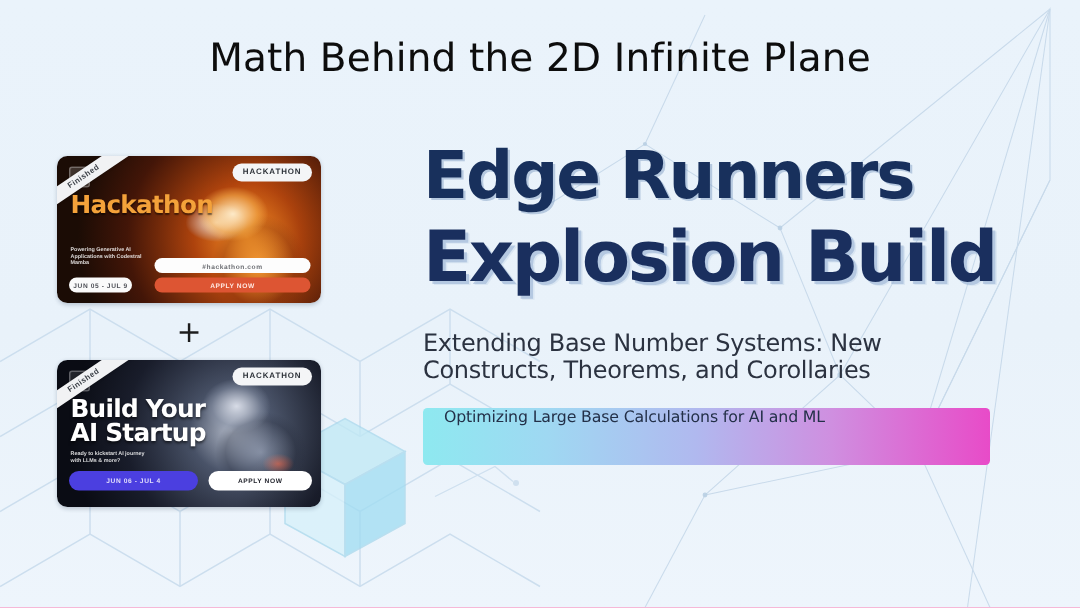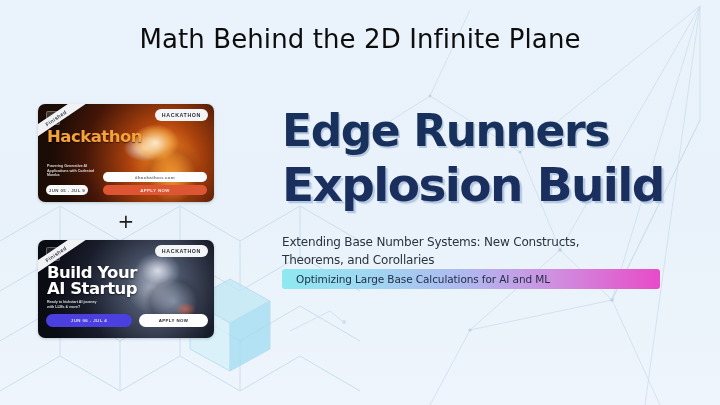--- a/index.html
+++ b/index.html
@@ -199,21 +199,21 @@
     justify-content: center;
     font-size: 20px;
     color: #1c1c1c;
     font-family: "DejaVu Sans", "Liberation Sans", sans-serif;
     line-height: 1;
   }
   
   .hero {
     position: absolute;
     left: 282px;
-    top: 107px;
+    top: 94px;
     width: 400px;
   }
   .hero-title {
     font-family: "DejaVu Sans", "Liberation Sans", sans-serif;
     font-weight: 700;
     font-size: 44px;
     line-height: 48px;
     color: #18305c;
     letter-spacing: -1.4px;
     text-shadow: 1.5px 1.5px 0 rgba(120,150,190,0.45);
@@ -224,32 +224,32 @@
     font-size: 47px;
     line-height: 52px;
     color: #1a2f5e;
     letter-spacing: -1.6px;
     margin-top: 4px;
     text-shadow: 2px 2px 0 rgba(150,175,210,0.55), 3px 3px 0 rgba(190,208,230,0.35);
   }
   .hero-sub {
     margin-top: 22px;
     font-family: "DejaVu Sans", "Liberation Sans", sans-serif;
-    font-size: 12px;
+    font-size: 16px;
     line-height: 18px;
     color: #2b3240;
     max-width: 330px;
     letter-spacing: -0.2px;
   }
   .hero-banner {
+    margin-top: 16px;
     width: 378px;
-    height: 20px;
+    height: 38px;
     border-radius: 3px;
     display: flex;
-    align-items: center;
     background: linear-gradient(90deg, #8ee9f0 0%, #9fd8f2 22%, #b0b9ef 48%, #cf8fe0 72%, #e84bc8 100%);
   }
   .hero-banner-text {
     padding-left: 14px;
     font-family: "DejaVu Sans", "Liberation Sans", sans-serif;
     font-size: 10.5px;
     color: #233048;
     font-weight: 500;
     letter-spacing: -0.1px;
   }

